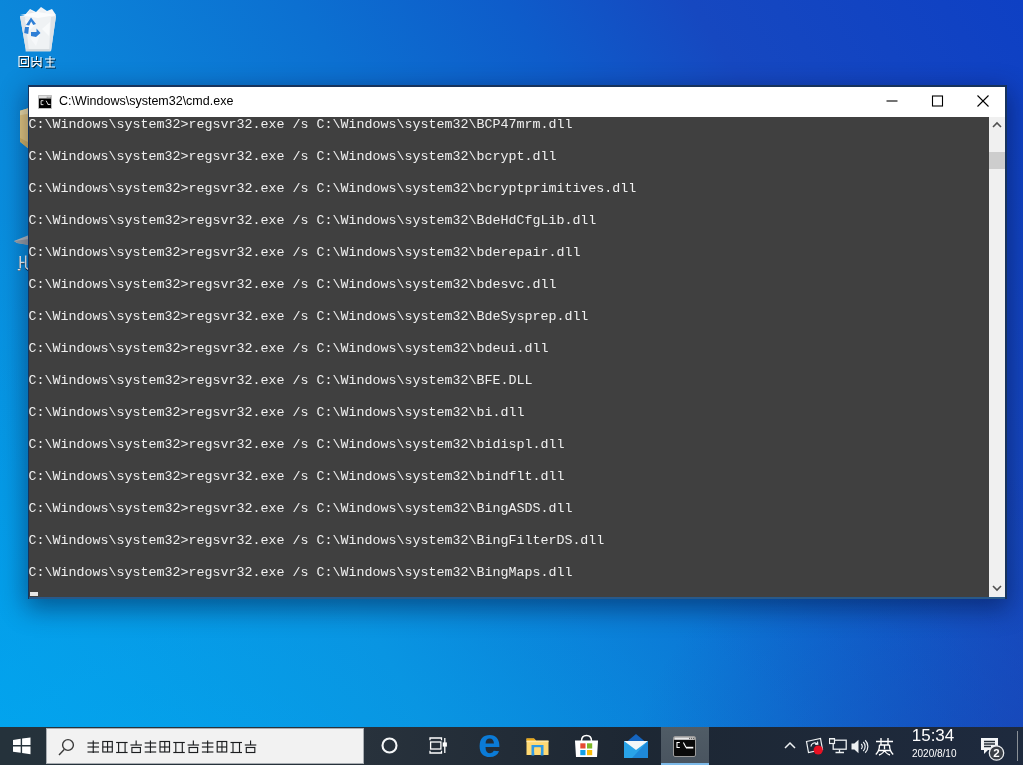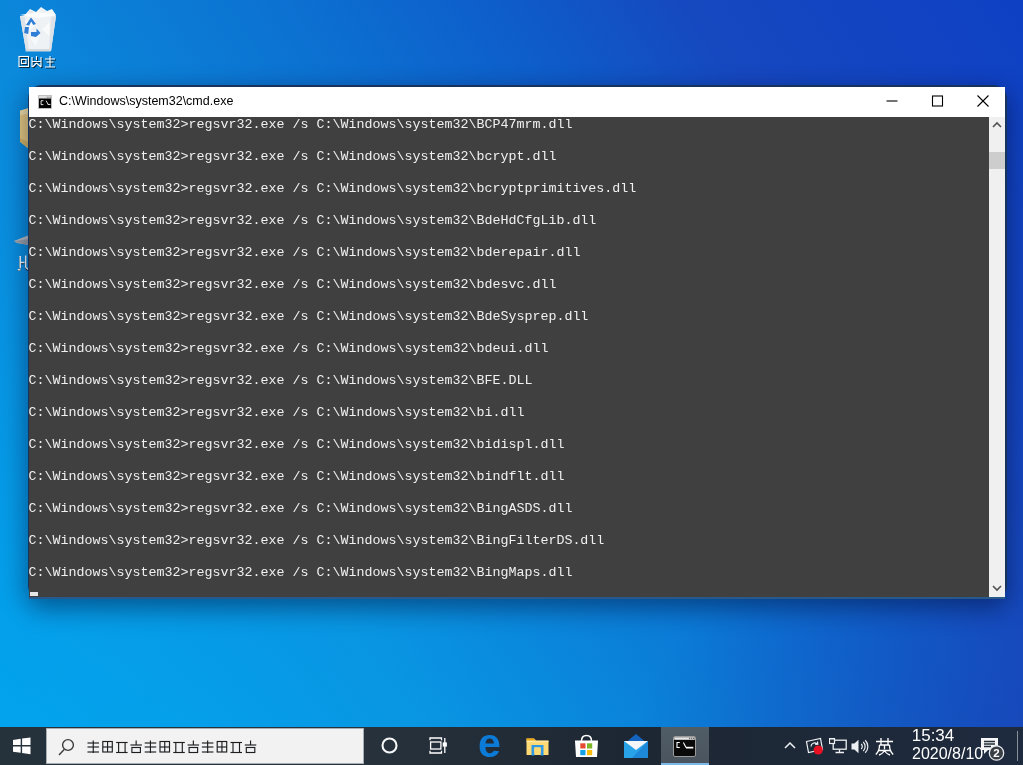--- a/index.html
+++ b/index.html
@@ -50,21 +50,21 @@
 <svg class="abs" style="left:14px;top:235px" width="15" height="12" viewBox="0 0 15 12">
   <polygon points="0,6 15,0 15,10 3,8" fill="#b9bfc4"></polygon>
   <polygon points="0,6 15,4 15,10 3,8" fill="#9aa1a7"></polygon>
 </svg>
 <svg class="abs" style="left:17px;top:255px" width="12" height="16" viewBox="0 0 12 16">
   <g stroke="#ffffff" stroke-width="1.5" fill="none" style="filter:drop-shadow(0.8px 1px 0.6px rgba(0,0,0,.7))">
     <path d="M3.2 1 v12.5 M3.2 7.5 h4.3 M8.7 0.5 v12 M8.7 12.5 l3.3 2.3 M0.8 14.8 h2.6"></path>
   </g>
 </svg>
 
-<div class="abs" style="left:28px;top:85px;width:979px;height:514px;background:#17335c;box-shadow:0 8px 24px 2px rgba(0,8,45,.45);border-radius:14px;">
+<div class="abs" style="left:28px;top:85px;width:979px;height:514px;background:#17335c;box-shadow:0 8px 24px 2px rgba(0,8,45,.45);">
 
   <div class="abs" style="left:1px;top:2px;width:976px;height:30px;background:#ffffff;">
 
     <svg class="abs" style="left:9px;top:8px" width="14" height="14" viewBox="0 0 16 16">
       <rect x="0.5" y="0.5" width="15" height="15" fill="#000000" stroke="#c8c8c8"></rect>
       <rect x="1" y="1" width="14" height="3" fill="#dfdfdf"></rect>
       <rect x="10" y="2" width="1" height="1" fill="#555"></rect>
         <rect x="12" y="2" width="1" height="1" fill="#555"></rect>
         <rect x="13.6" y="2" width="1" height="1" fill="#555"></rect>
       <g stroke="#ffffff" stroke-width="1" fill="none">
@@ -279,21 +279,21 @@
     </g>
   </svg>
 
   <svg class="abs" style="left:875px;top:10px" width="19" height="19" viewBox="0 0 19 19">
     <g stroke="#ffffff" stroke-width="1.35" fill="none">
       <path d="M1 4.5 h17 M6 1 v6.5 M13 1 v6.5 M4.5 8 h10 M4.5 8 c0 4 -1 7 -3.7 9.5 M14.5 8 c0 4 1 7 3.7 9.5 M9.5 8 v4 M4 13.5 h11 M9.5 12.5 c0 2 -2.5 4.5 -5.5 5.5 M9.5 12.5 c0 2 2.5 4.5 5.5 5.5"></path>
     </g>
   </svg>
 
   <div class="abs" style="left:900px;top:2.5px;width:66px;height:12px;color:#fff;font-size:17px;text-align:center;line-height:12px;">15:34</div>
-  <div class="abs" style="left:912px;top:21px;width:66px;height:12px;color:#fff;font-size:16px;text-align:center;line-height:12px;">2020/8/10</div>
+  <div class="abs" style="left:912px;top:21px;width:66px;height:12px;color:#fff;font-size:10px;text-align:left;line-height:12px;">2020/8/10</div>
 
   <svg class="abs" style="left:980px;top:10px" width="26" height="24" viewBox="0 0 26 24">
     <path d="M1 1 L18 1 L18 13 L8 13 L4 17 L4 13 L1 13 Z" fill="#f4f6f8"></path>
     <path d="M4 4.5 h11 M4 7 h11 M4 9.5 h7" stroke="#222c36" stroke-width="1.4"></path>
     <circle cx="16.5" cy="16" r="7.2" fill="#3a3f46" stroke="#e9ecef" stroke-width="1.3"></circle>
     <text x="16.5" y="20.2" font-size="11.5" font-weight="bold" fill="#ffffff" text-anchor="middle" font-family="Liberation Sans,sans-serif">2</text>
   </svg>
   <div class="abs" style="left:1017px;top:4px;width:1px;height:30px;background:#8a9097;"></div>
 </div>
 

